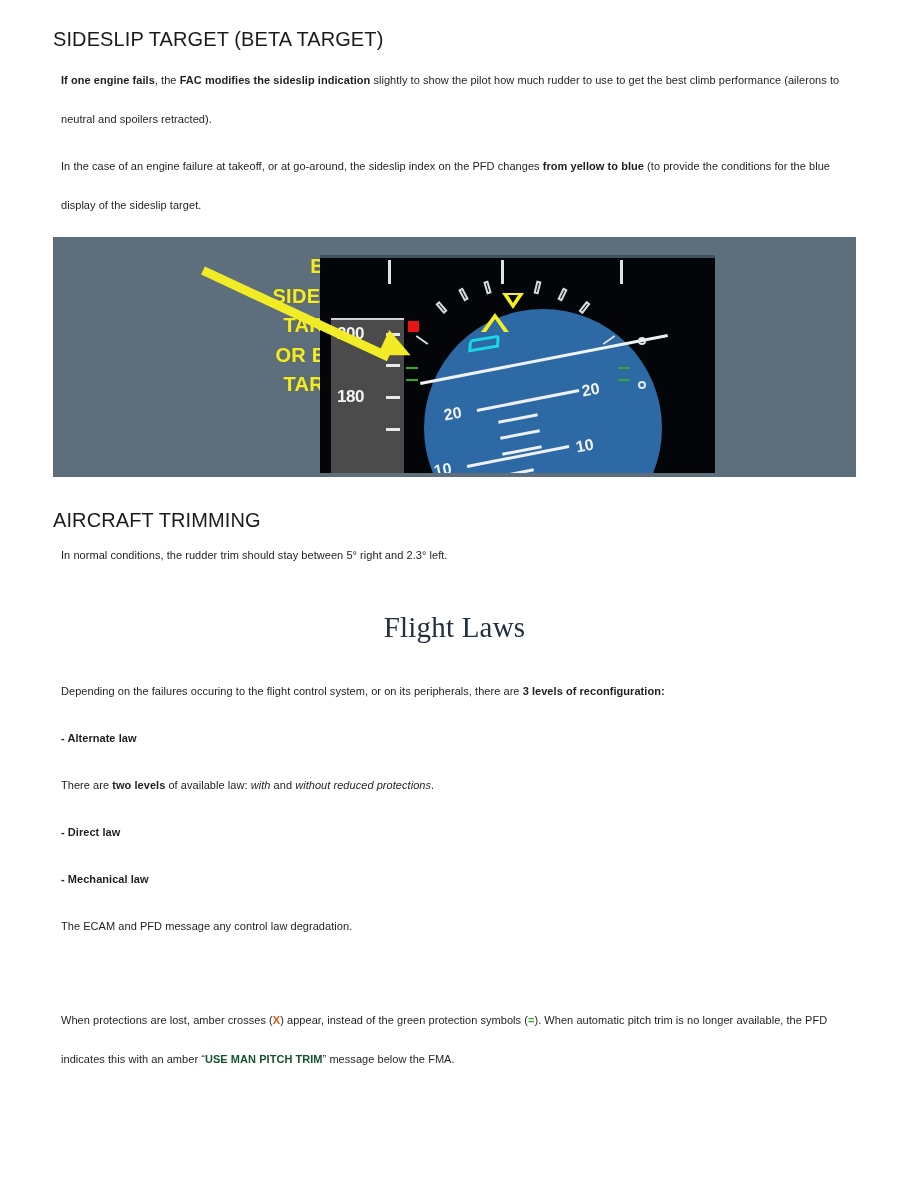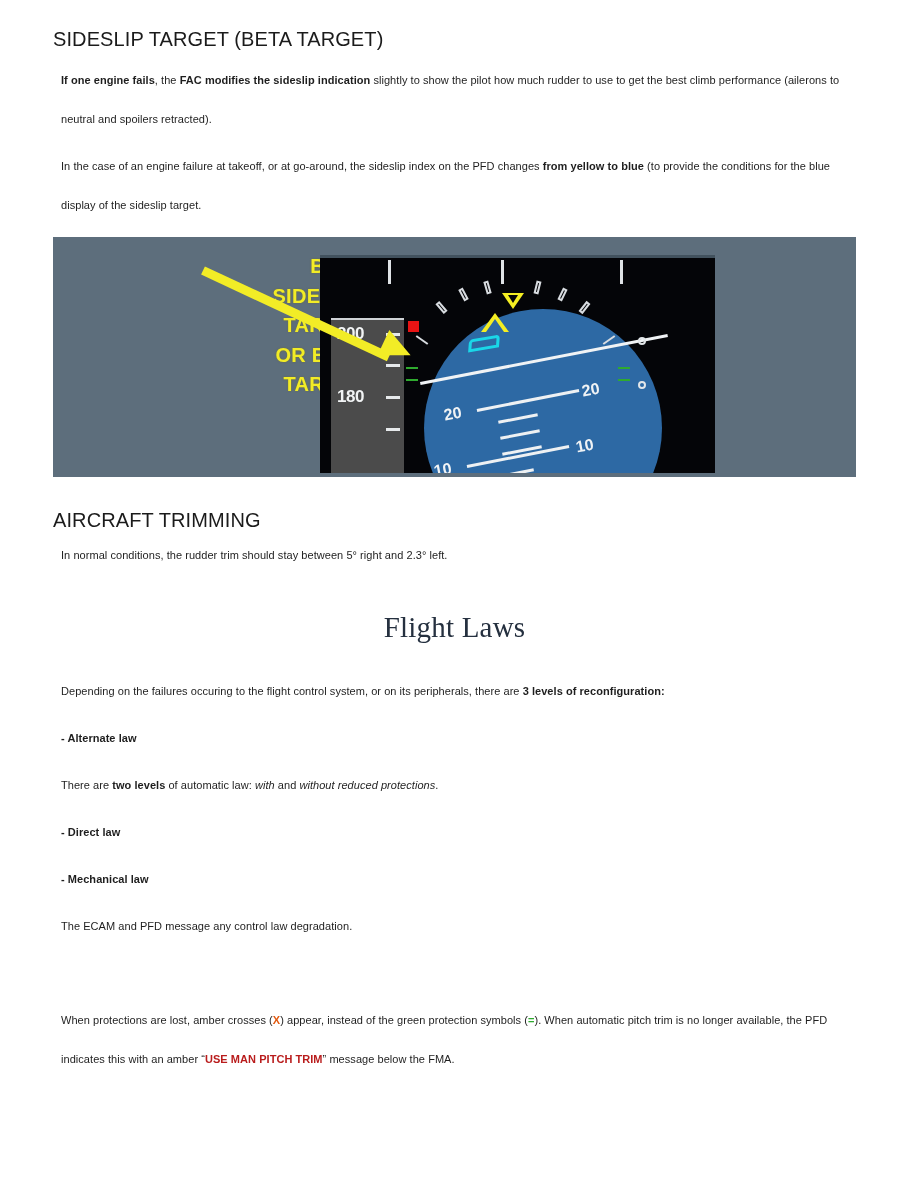--- a/index.html
+++ b/index.html
@@ -298,21 +298,21 @@
     left: 330px;
     top: 97px;
     width: 0; height: 0;
     border-left: 14px solid transparent;
     border-right: 14px solid transparent;
     border-top: 30px solid #f2ec26;
     transform: rotate(-65deg);
   }
 
   
-  .amber { color: #b91c1c; font-weight: 700; }
+  .amber { color: #14532d; font-weight: 700; }
   .amber-x { color: #e2590f; font-weight: 700; }
   .green-eq { color: #2faa2f; font-weight: 700; }
 </style>
 </head>
 <body>
 
 <div class="page">
 
   <div class="sec-head">SIDESLIP TARGET (BETA TARGET)</div>
 
@@ -389,21 +389,21 @@
 
   <div class="sec-head tight">AIRCRAFT TRIMMING</div>
   <p class="body gap-top">In normal conditions, the rudder trim should stay between 5° right and 2.3° left.</p>
 
   <h1 class="flight-laws">Flight Laws</h1>
 
   <p class="body"><span>Depending on the failures occuring to the flight control system, or on its peripherals, there are </span><b>3 levels of reconfiguration:</b></p>
 
   <p class="body"><b>- Alternate law</b></p>
 
-  <p class="body"><span>There are </span><b>two levels</b><span> of automatic law: </span><i>with</i><span> and </span><i>without reduced protections</i><span>.</span></p>
+  <p class="body"><span>There are </span><b>two levels</b><span> of available law: </span><i>with</i><span> and </span><i>without reduced protections</i><span>.</span></p>
 
   <p class="body"><b>- Direct law</b></p>
 
   <p class="body"><b>- Mechanical law</b></p>
 
   <p class="body">The ECAM and PFD message any control law degradation.</p>
 
   <div class="blank-line"></div>
 
   <p class="body"><span>When protections are lost, amber crosses (</span><span class="amber-x">X</span><span>) appear, instead of the green protection symbols (</span><span class="green-eq">=</span><span>). When automatic pitch trim is no longer available, the PFD indicates this with an amber “</span><span class="amber">USE MAN PITCH TRIM</span><span>” message below the FMA.</span></p>

